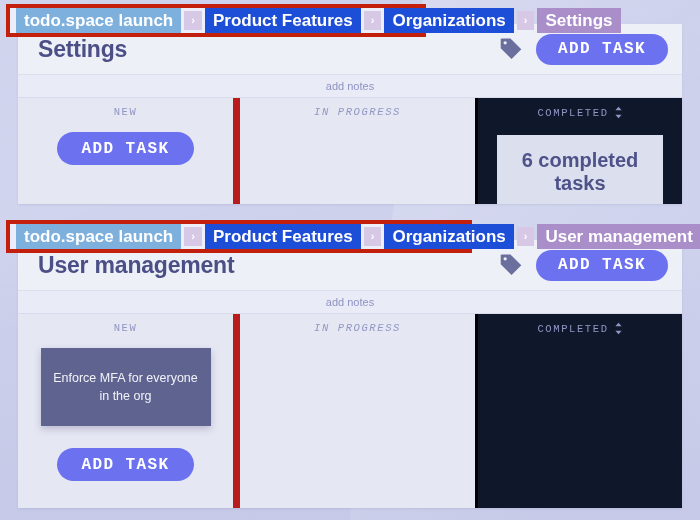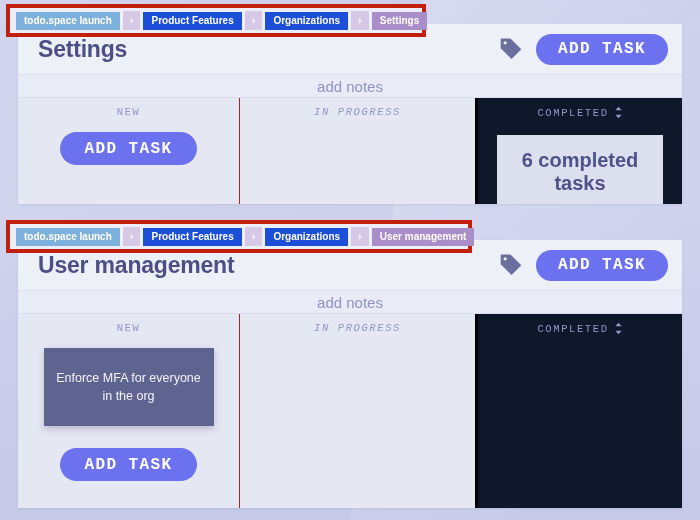--- a/index.html
+++ b/index.html
@@ -110,40 +110,40 @@
     height: 22px;
     background: #e9ebf6;
     border-top: 1px solid #dcdfee;
     border-bottom: 1px solid #d8dbec;
     display: flex;
     align-items: center;
     justify-content: center;
     z-index: 2;
   }
   .notes-strip span {
-    font-size: 15px;
+    font-size: 11px;
     color: #8e93c2;
   }
 
   
   .columns {
     position: relative;
     display: flex;
     z-index: 2;
   }
   #panel-settings .columns { height: 108px; }
   #panel-users .columns { height: 196px; }
 
   .col {
     position: relative;
     box-sizing: border-box;
     padding-top: 8px;
     background: #e5e7f3;
   }
-  .col.new      { width: 222px; border-right: 1px solid #b91c1c; }
+  .col.new      { width: 222px; border-right: 7px solid #b91c1c; }
   .col.progress { width: 238px; border-right: 3px solid #000000; font-style: italic; }
   .col.done     { flex: 1; background: #0f172a; }
 
   .col-title {
     text-align: center;
     font-family: "Liberation Mono", monospace;
     font-size: 10.5px;
     letter-spacing: 1.6px;
     color: #9196c4;
     margin-bottom: 14px;
@@ -200,21 +200,21 @@
     box-sizing: border-box;
     z-index: 10;
     display: flex;
     align-items: center;
     gap: 3px;
   }
   #crumb-box-1 { left: 6px;  top: 4px;   width: 420px; height: 33px; }
   #crumb-box-2 { left: 6px;  top: 220px; width: 466px; height: 33px; }
 
   .crumb {
-    font-size: 10px;
+    font-size: 17px;
     font-weight: 700;
     color: #ffffff;
     padding: 4px 8px;
     white-space: nowrap;
     line-height: 1;
     font-family: "Liberation Sans", sans-serif;
   }
   .crumb.root { background: #7eb0de; }
   .crumb.mid  { background: #1d4ed8; }
   .crumb.leaf { background: #a98ec9; }

